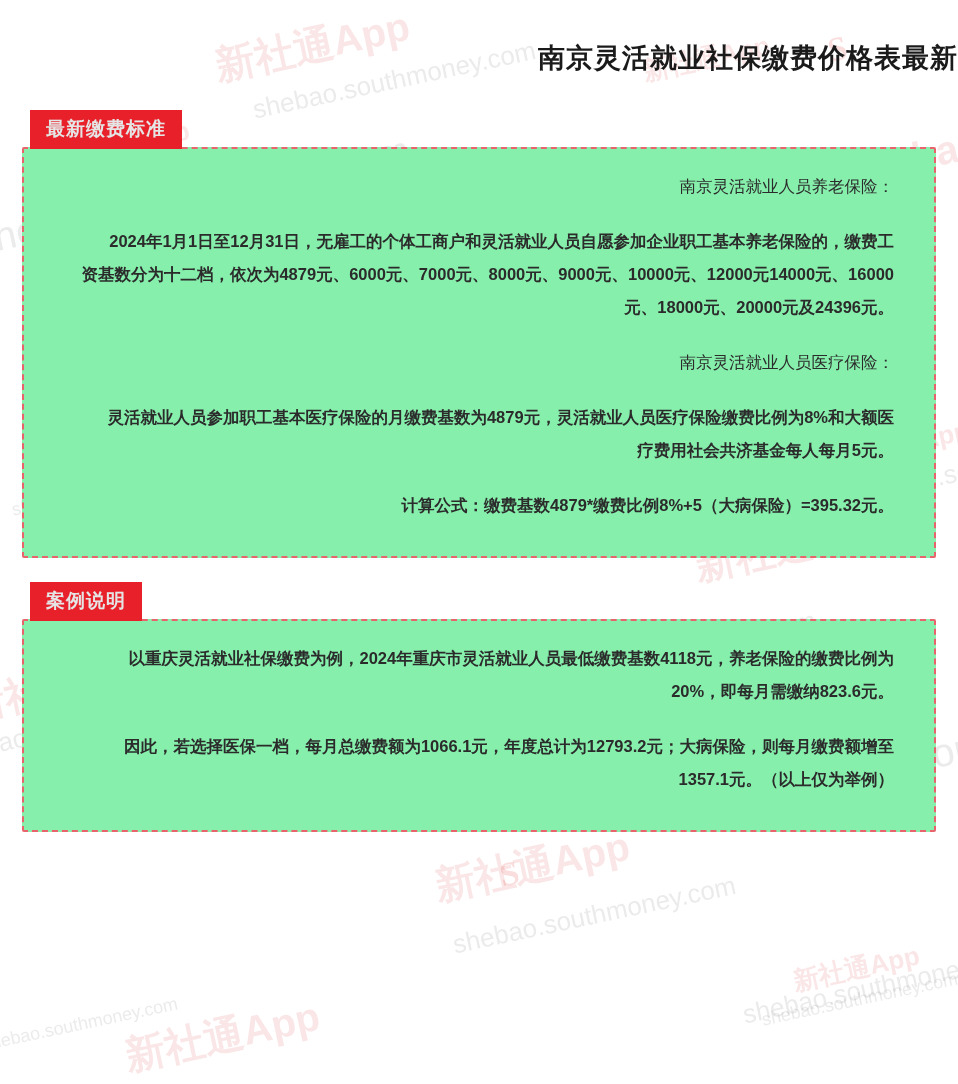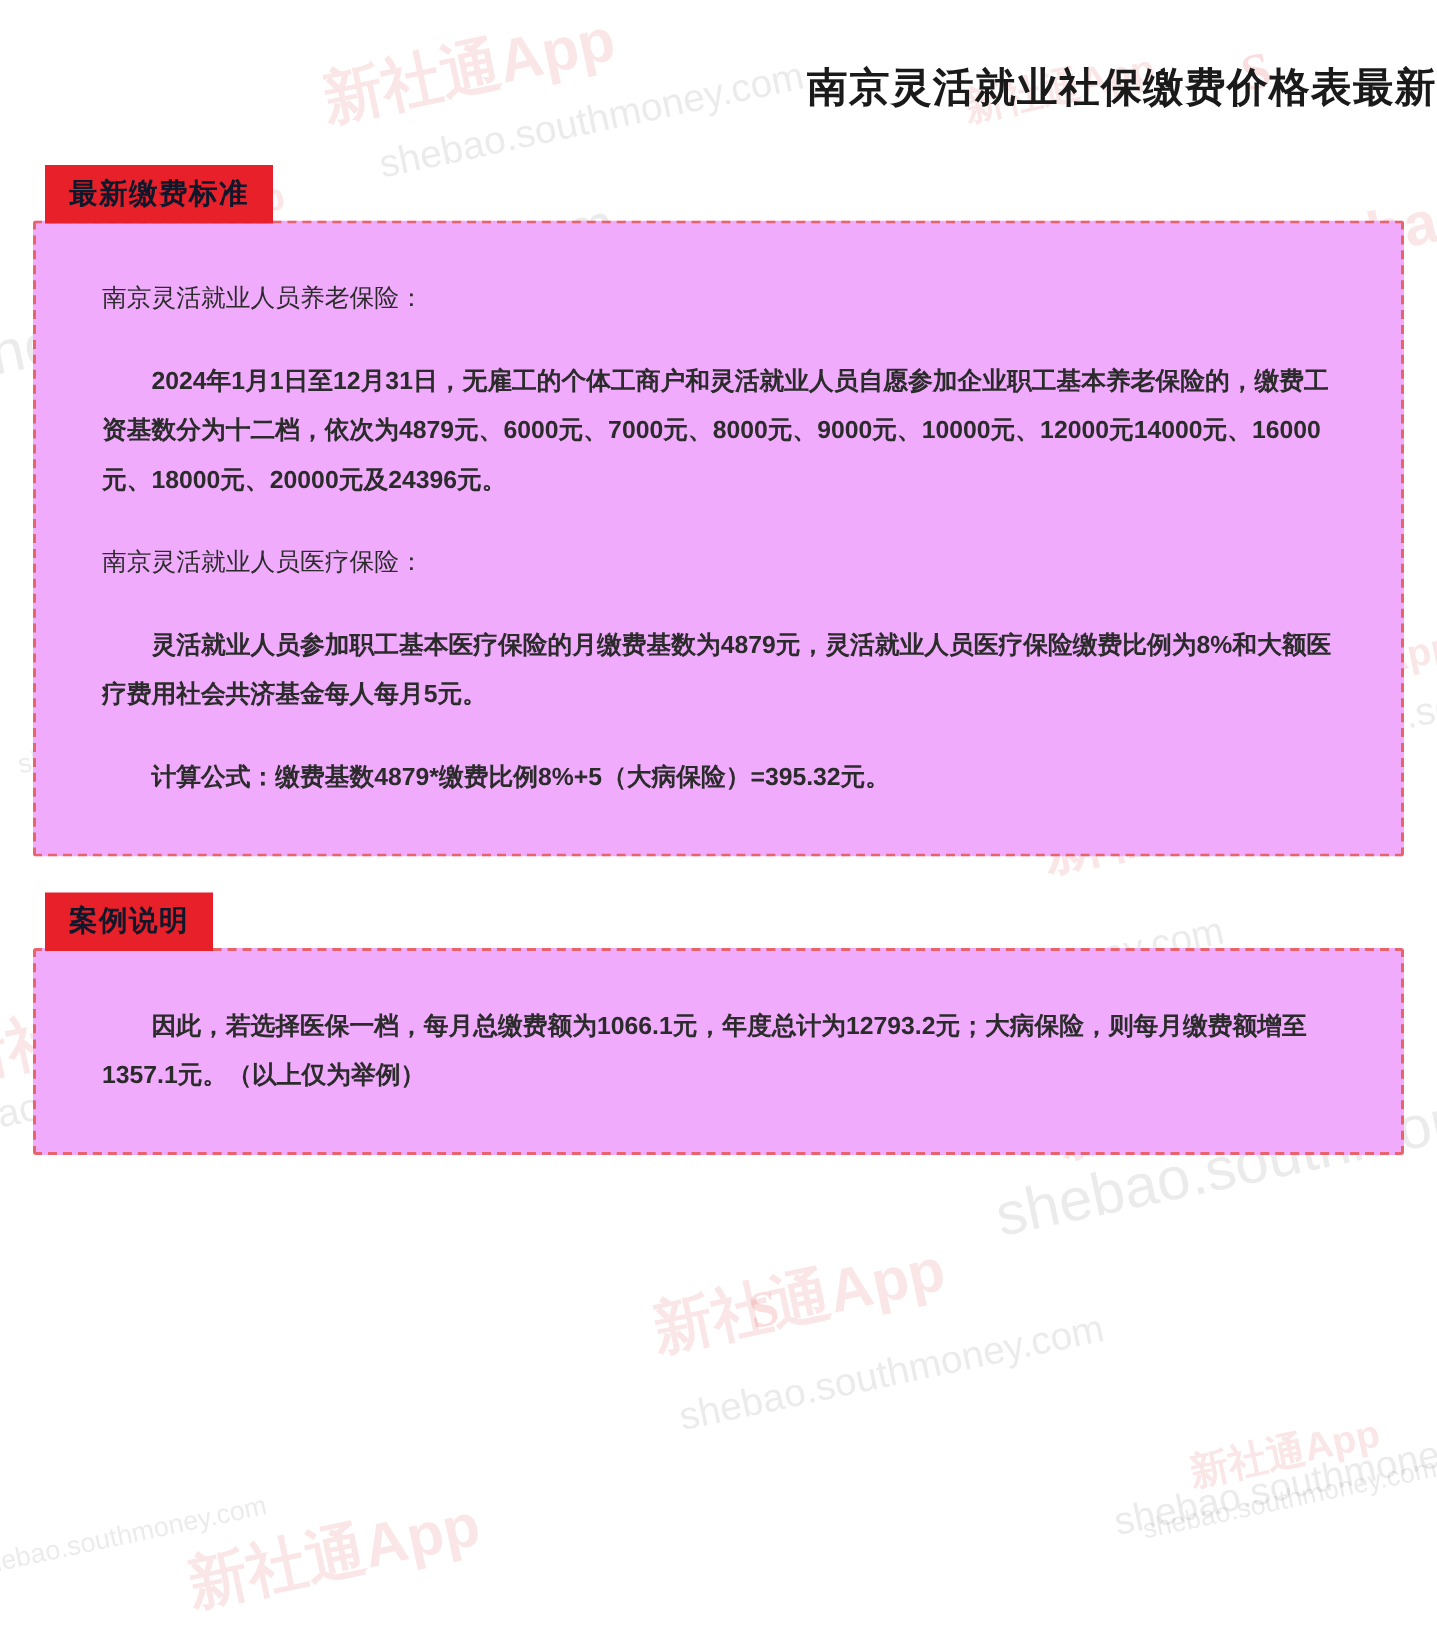--- a/index.html
+++ b/index.html
@@ -83,37 +83,38 @@
   }
 
   
   .section {
     margin: 0 22px 8px 22px;
     position: relative;
   }
   .section-header {
     display: inline-block;
     background: #e8202a;
-    color: #0f172a;
+    color: #e5e5e5;
     font-size: 19px;
     font-weight: bold;
     padding: 6px 16px 7px 16px;
     letter-spacing: 1px;
     position: relative;
     z-index: 3;
     margin-left: 8px;
   }
   .section-body {
     border: 2px dashed #e8636b;
-    background: #f0abfc;
+    background: #86efac;
     margin-top: -2px;
-    padding: 34px 40px 34px 44px;
+    padding: 21px 40px 34px 44px;
     border-radius: 2px;
     position: relative;
     z-index: 2;
+    text-align: right;
   }
   .section-body p {
     margin: 0 0 22px 0;
     font-size: 16.5px;
     line-height: 33px;
     color: #2b2b2b;
   }
   .section-body p:last-child { margin-bottom: 0; }
   .indent { text-indent: 2em; font-weight: bold; }
   .spacer { height: 16px; }
@@ -165,17 +166,18 @@
       <p class="indent">灵活就业人员参加职工基本医疗保险的月缴费基数为4879元，灵活就业人员医疗保险缴费比例为8%和大额医疗费用社会共济基金每人每月5元。</p>
       <p class="indent">计算公式：缴费基数4879*缴费比例8%+5（大病保险）=395.32元。</p>
     </div>
   </div>
 
   <div class="spacer"></div>
 
   <div class="section">
     <div class="section-header">案例说明</div>
     <div class="section-body">
+      <p class="indent">以重庆灵活就业社保缴费为例，2024年重庆市灵活就业人员最低缴费基数4118元，养老保险的缴费比例为20%，即每月需缴纳823.6元。</p>
       <p class="indent">因此，若选择医保一档，每月总缴费额为1066.1元，年度总计为12793.2元；大病保险，则每月缴费额增至1357.1元。（以上仅为举例）</p>
     </div>
   </div>
 
 </div>
 
 </body></html>

